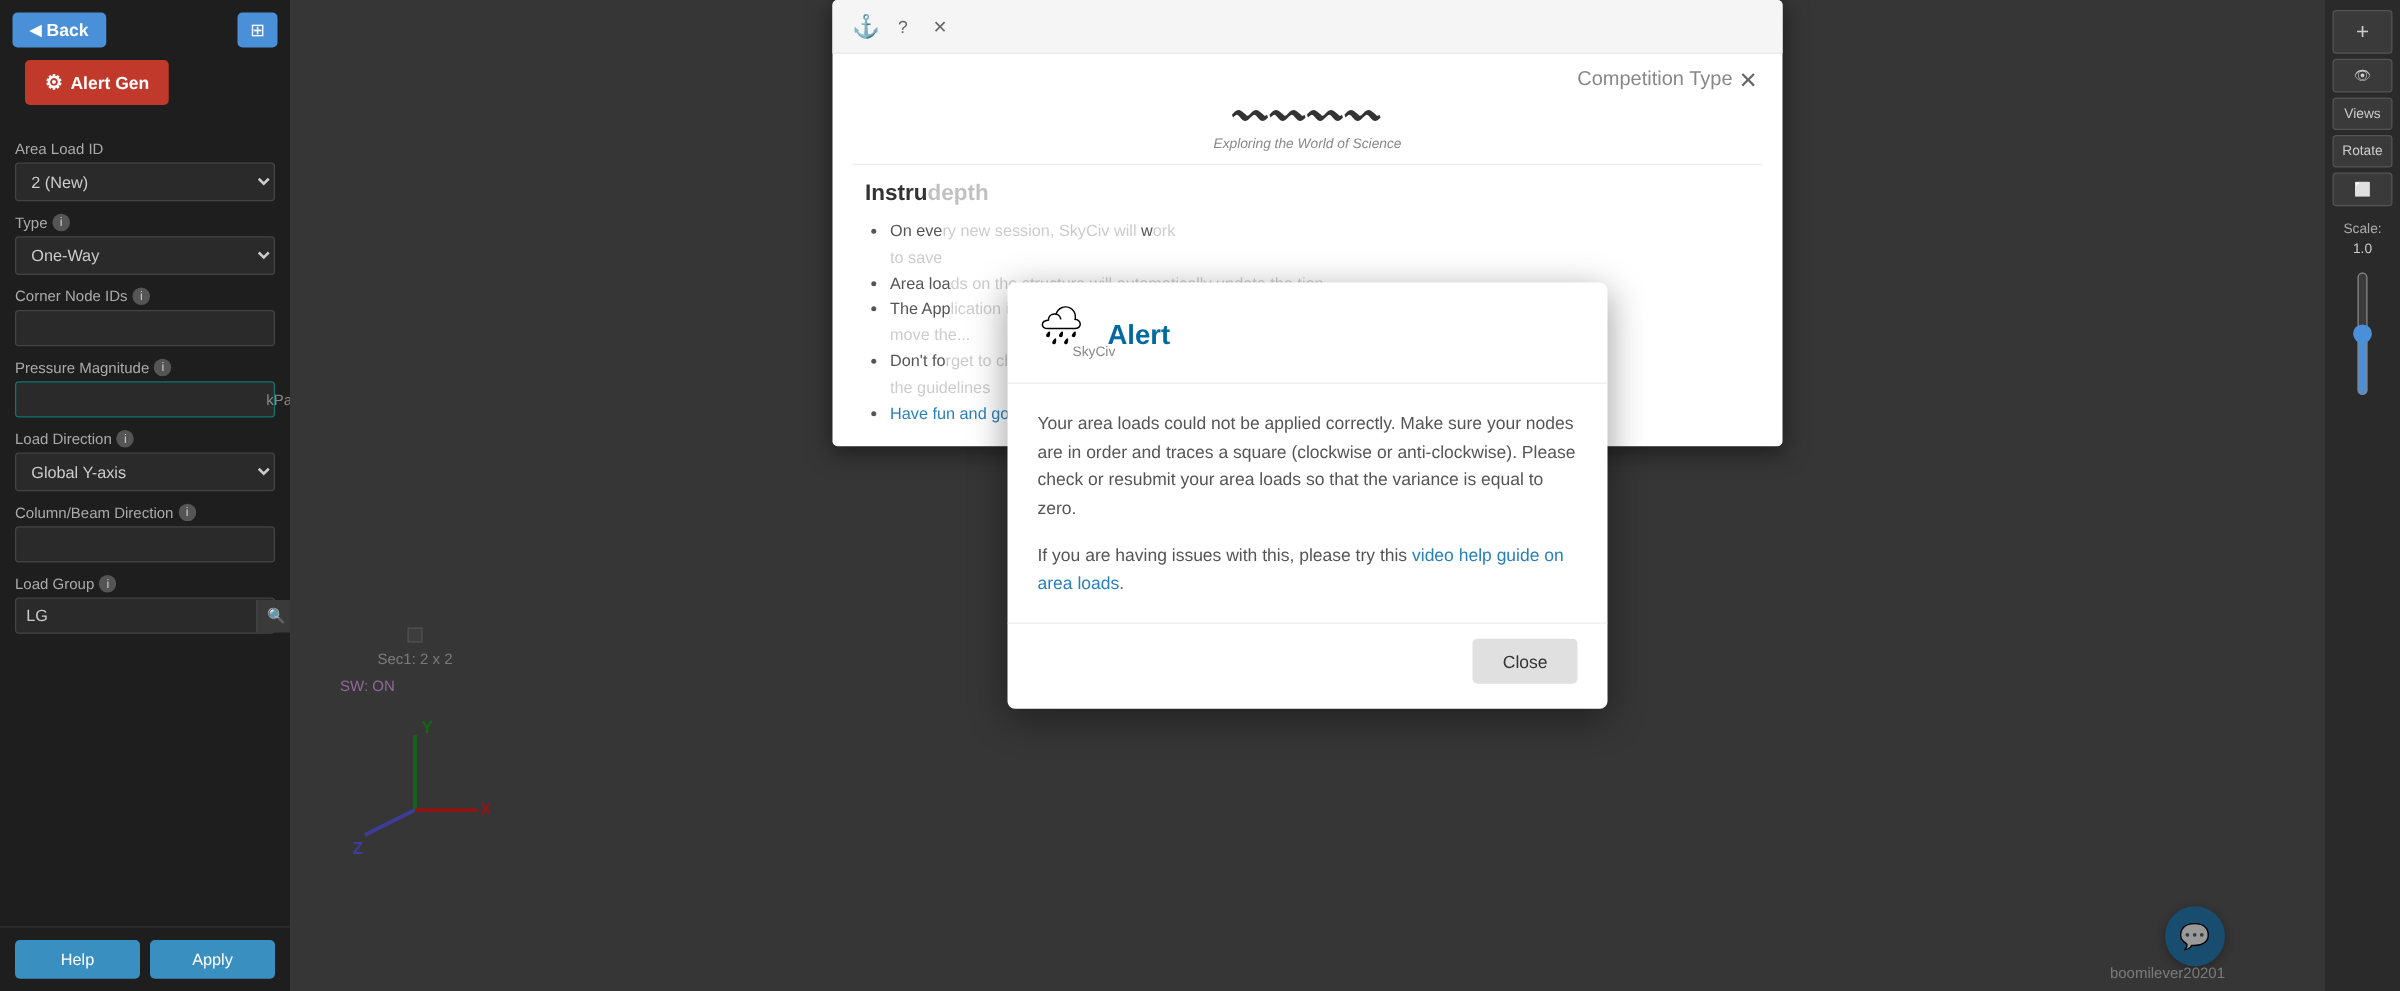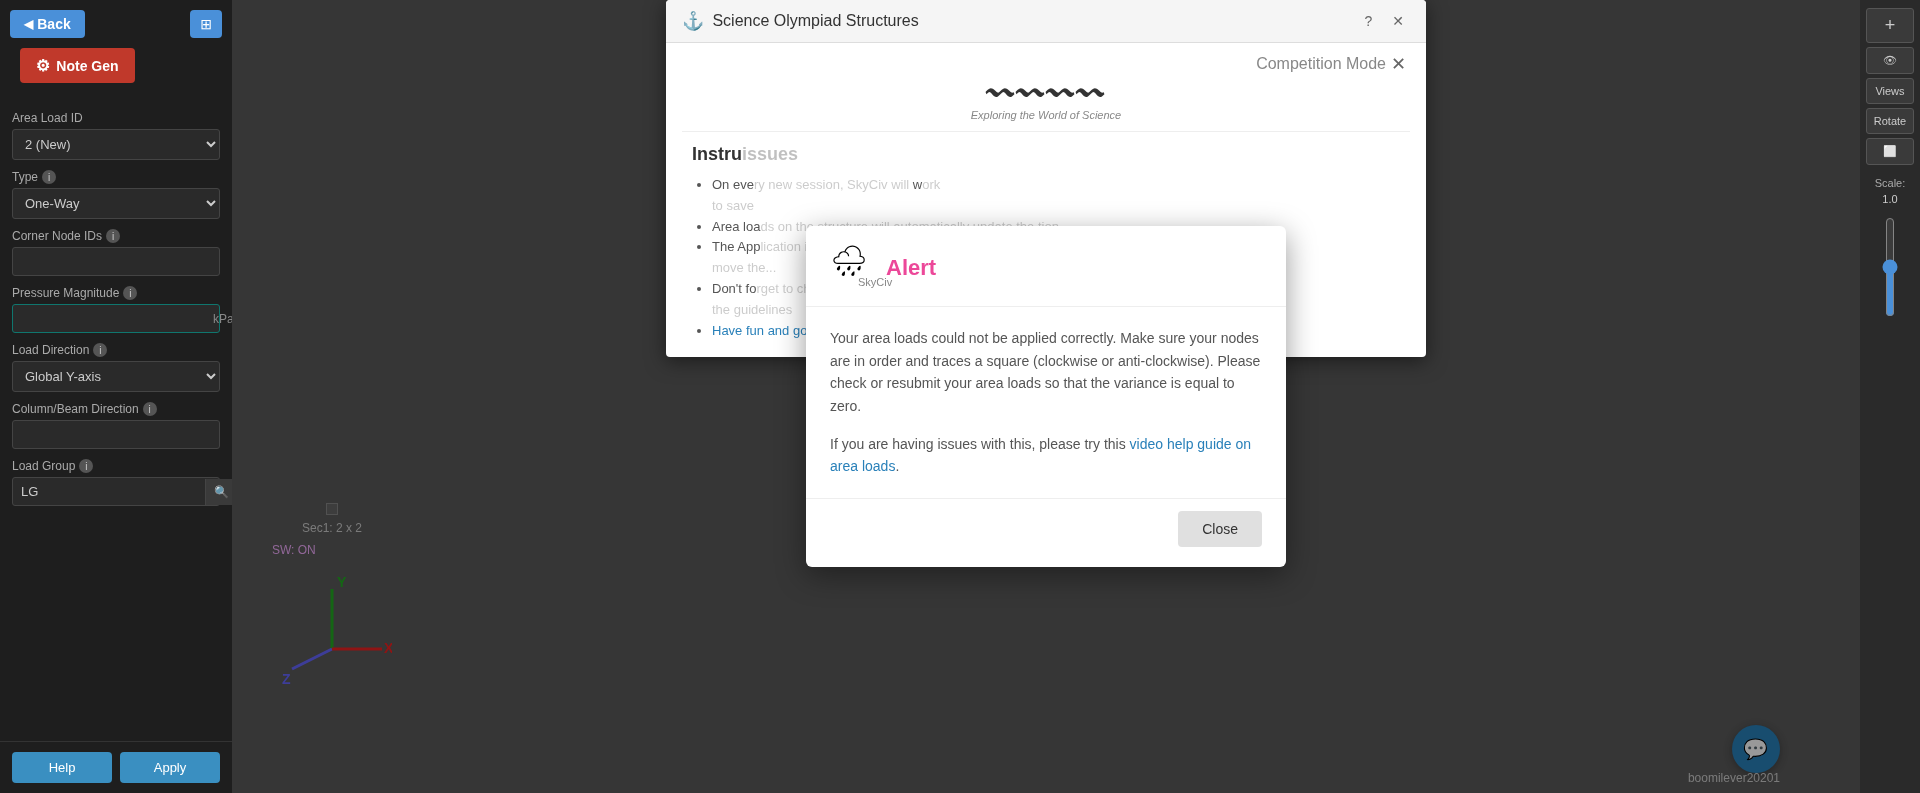--- a/index.html
+++ b/index.html
@@ -320,21 +320,21 @@
     }
     .skyciv-text {
       font-size: 11px;
       color: #888;
       text-align: center;
       margin-left: 28px;
     }
     .alert-title {
       font-size: 22px;
       font-weight: bold;
-      color: #ec4899;
+      color: #0369a1;
     }
     .alert-body {
       padding: 20px 24px;
     }
     .alert-text {
       color: #555;
       font-size: 14px;
       line-height: 1.6;
       margin-bottom: 16px;
     }
@@ -438,21 +438,21 @@
       <span class="arrow">◀</span>
       <span>Back</span>
     </button>
     <button class="grid-btn">
       <span>⊞</span>
     </button>
   </div>
   <div style="padding: 0 10px 8px 10px;">
     <button class="load-gen-btn">
       <span class="icon">⚙</span>
-      <span>Note Gen</span>
+      <span>Alert Gen</span>
     </button>
   </div>
 
   <div class="sidebar-content">
     <div class="field-group">
       <div class="field-label">
         <span>Area Load ID</span>
       </div>
       <select class="form-select">
         <option>2 (New)</option>
@@ -546,35 +546,34 @@
 
       <line x1="60" y1="80" x2="110" y2="80" stroke="#ee2222" stroke-width="3"></line>
       <text x="112" y="84" fill="#ee2222" font-size="14" font-weight="bold">X</text>
     </svg>
   </div>
 
   <div class="dialog-overlay">
     <div class="science-dialog">
       <div class="science-dialog-header">
         <span class="science-dialog-icon">⚓</span>
-        <span class="science-dialog-title">Science Olympiad Structures</span>
         <div class="dialog-header-btns">
           <button class="dialog-help-btn">?</button>
           <button class="dialog-close-btn">✕</button>
         </div>
       </div>
       <div class="science-dialog-body">
         <button class="competition-close-btn">✕</button>
-        <div class="competition-mode-label">Competition Mode</div>
+        <div class="competition-mode-label">Competition Type</div>
         <div class="science-logo-area">
           <div style="font-size:28px; color:#333; letter-spacing:2px;">〰〰〰〰</div>
           <div class="science-logo-text">Exploring the World of Science</div>
         </div>
         <div class="instructions-section">
-          <div class="instructions-title">Instru<span style="opacity:0.3">issues</span></div>
+          <div class="instructions-title">Instru<span style="opacity:0.3">depth</span></div>
           <ul class="instructions-list">
             <li>On eve<span style="opacity:0.3">ry new session, SkyCiv will </span>w<span style="opacity:0.3">ork</span><br><span style="opacity:0.3">to save </span></li>
             <li>Area loa<span style="opacity:0.3">ds on the structure will automatically update the </span><span style="opacity:0.3">tion</span></li>
             <li>The App<span style="opacity:0.3">lication is free to use. Note: You may need to </span><span style="opacity:0.3">ee to</span><br><span style="opacity:0.3">move t</span><span style="opacity:0.3">he...</span></li>
             <li>Don't fo<span style="opacity:0.3">rget to check your contact width/depth to make sure you're within</span><br><span style="opacity:0.3">the guidelines</span></li>
             <li class="link-item">
               <a href="#">Have fun and good luck!</a>
             </li>
           </ul>
         </div>

